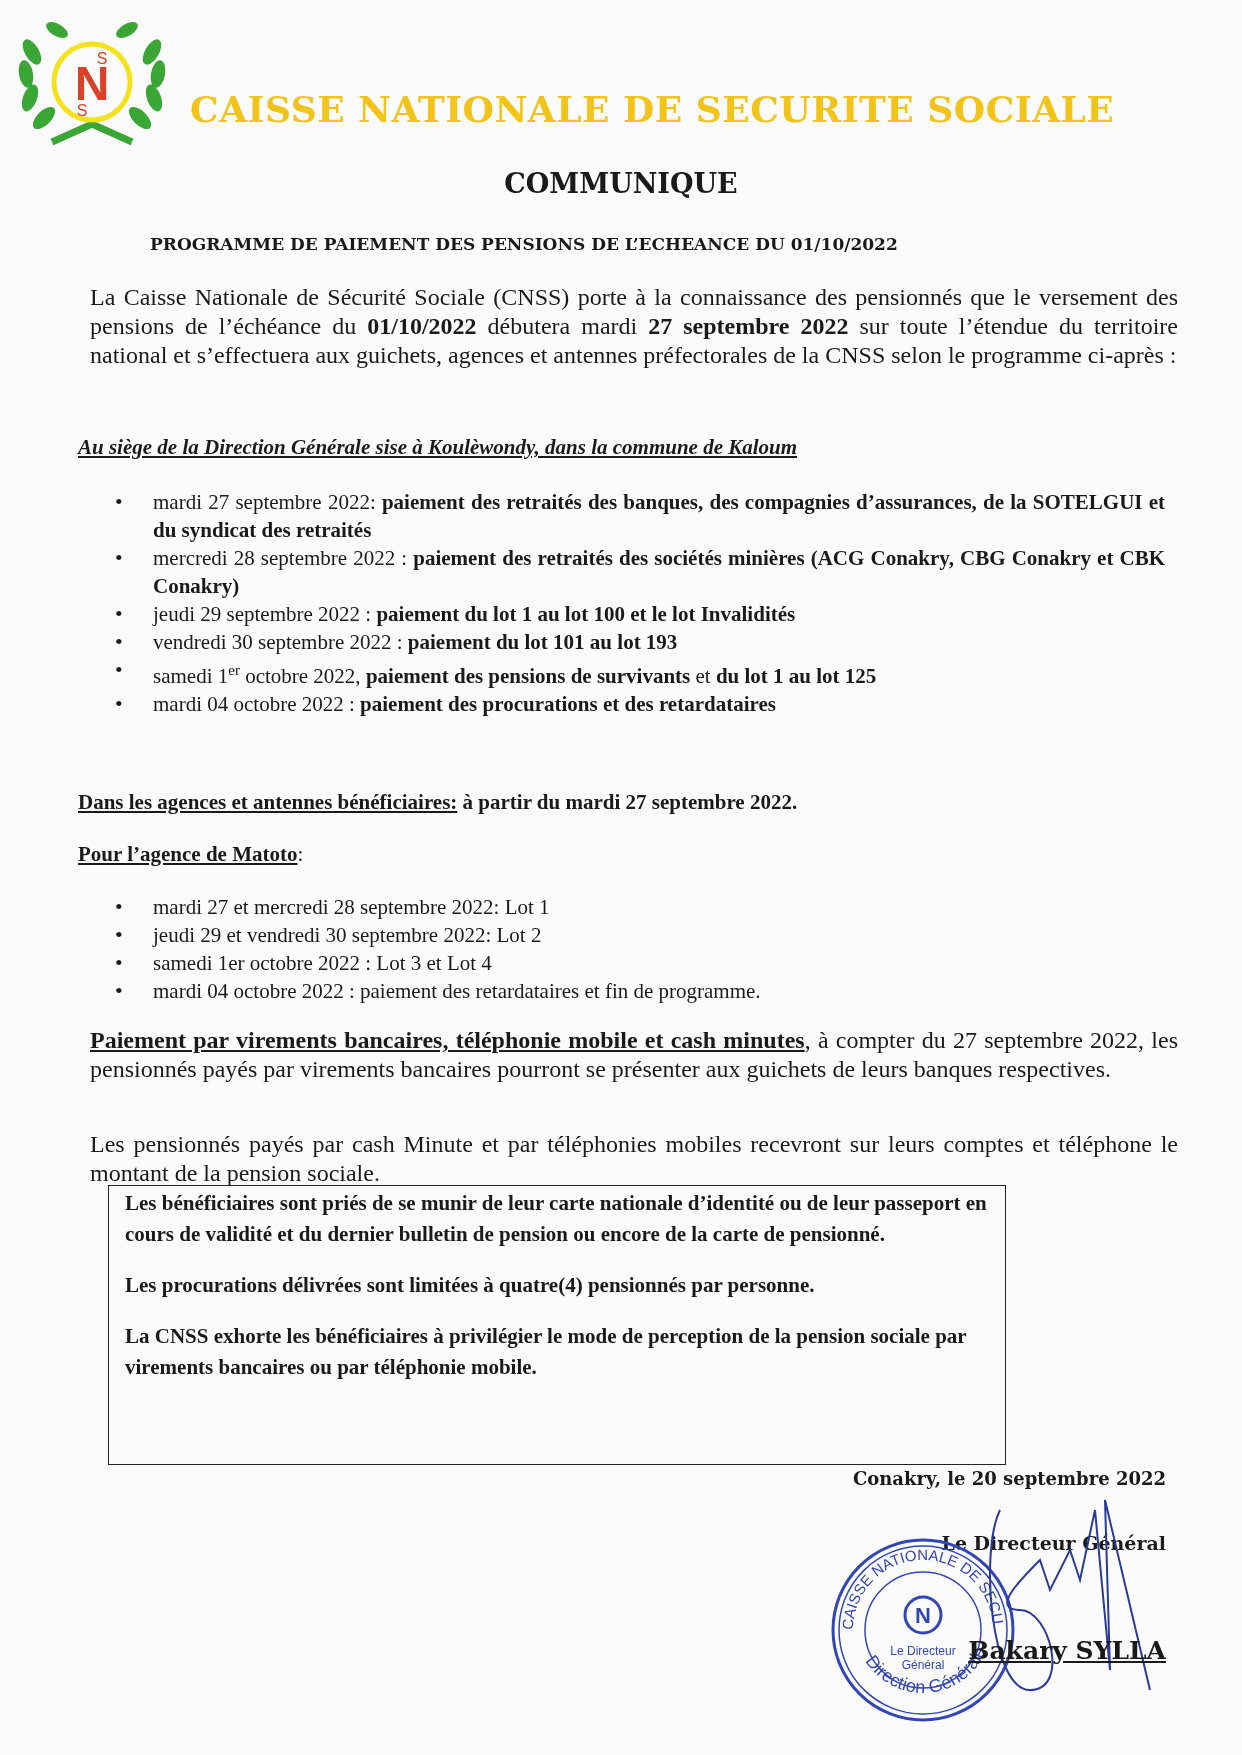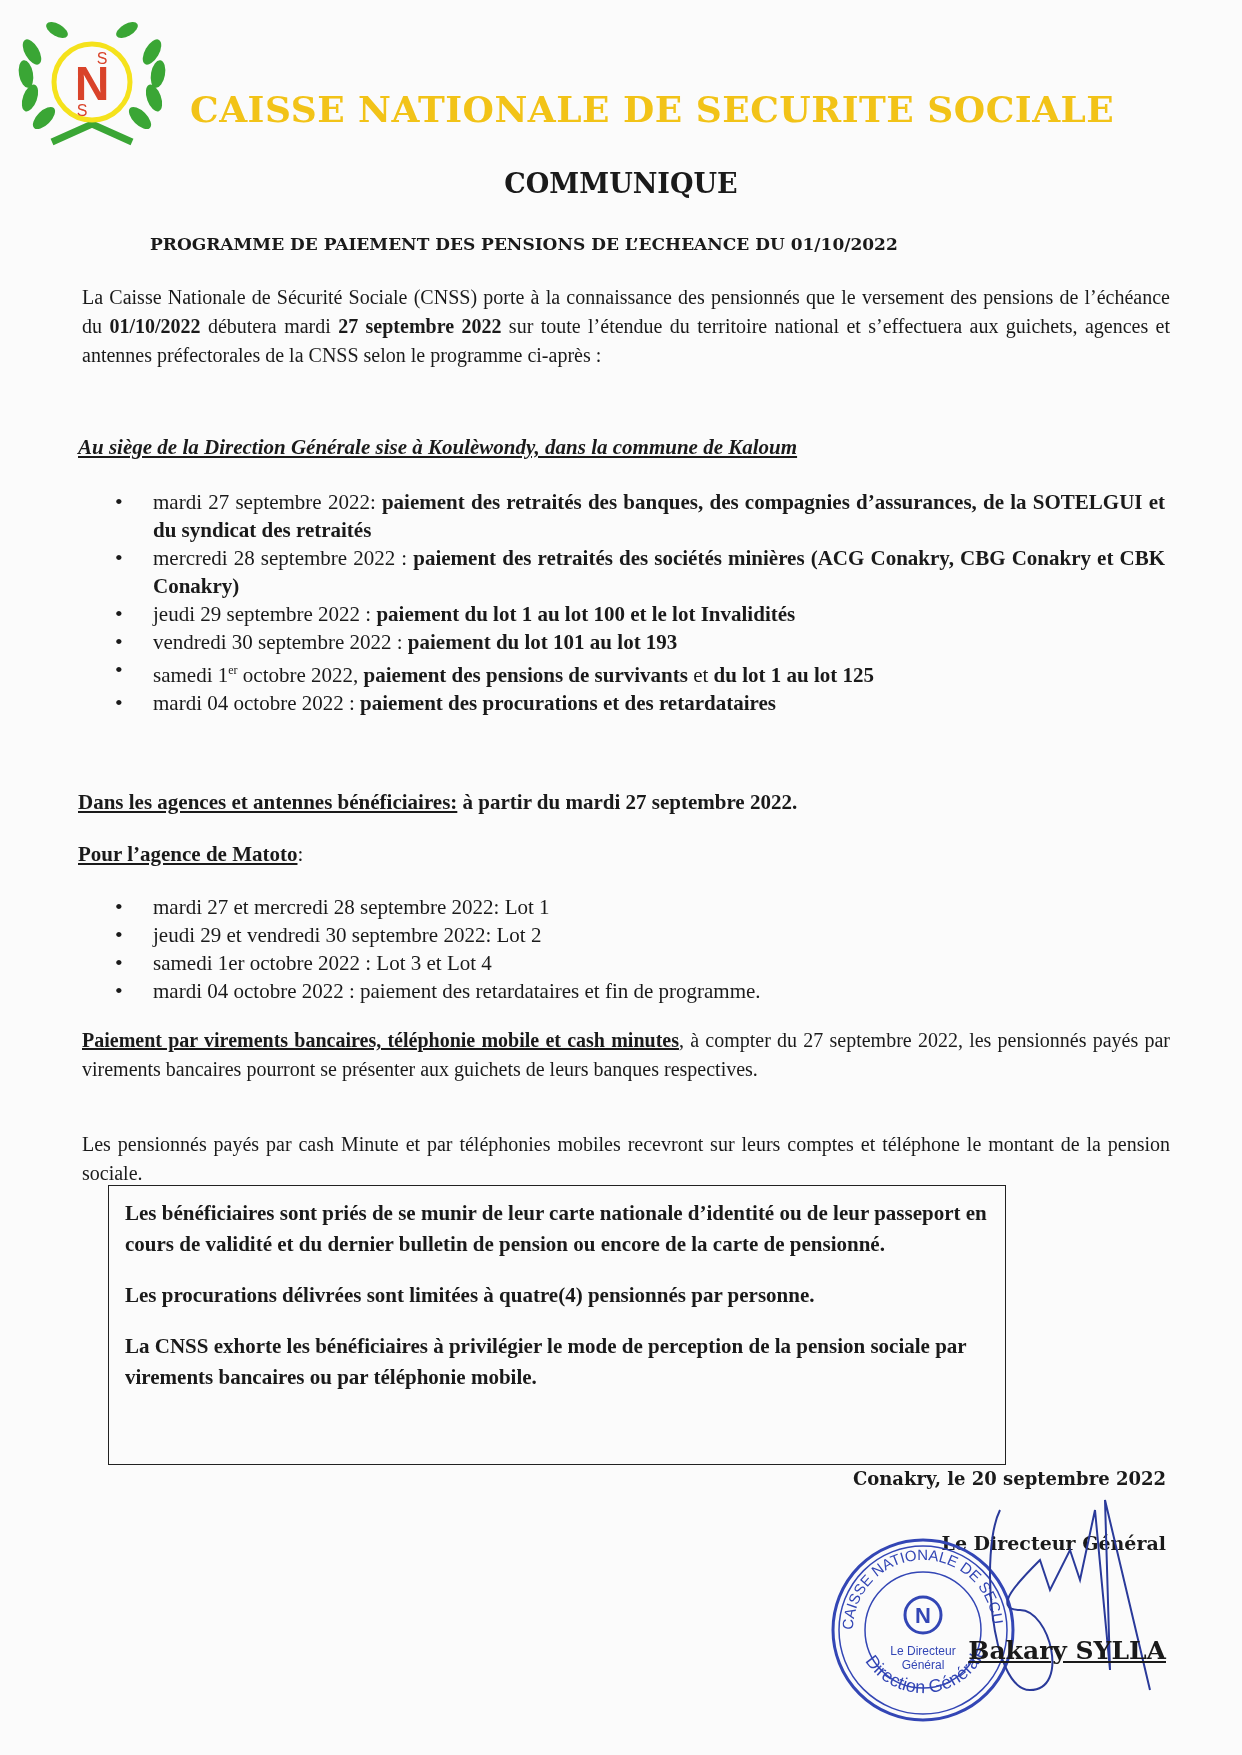--- a/index.html
+++ b/index.html
@@ -1,28 +1,28 @@
 <!DOCTYPE html>
 <html><head>
 <meta charset="utf-8">
 <style>
   html,body{margin:0;padding:0;background:#fbfbfb;}
   body{width:1242px;height:1755px;position:relative;overflow:hidden;font-family:"Liberation Serif","DejaVu Serif",serif;color:#1a1a1a;}
   .logo{position:absolute;left:12px;top:12px;width:160px;height:140px;}
   .org-name{position:absolute;left:190px;top:88px;font-family:"DejaVu Serif",serif;font-weight:bold;font-size:36px;color:#f2c318;letter-spacing:0.5px;white-space:nowrap;}
   .title{position:absolute;left:0;width:1242px;top:168px;text-align:center;font-family:"DejaVu Serif",serif;font-weight:bold;font-size:27px;}
   .subtitle{position:absolute;left:150px;top:234px;font-family:"DejaVu Serif",serif;font-weight:bold;font-size:17px;white-space:nowrap;}
-  .para{position:absolute;left:82px;width:1088px;font-size:20px;line-height:29px;text-align:justify;}
+  .para{position:absolute;left:90px;width:1088px;font-size:24px;line-height:29px;text-align:justify;}
   .heading{position:absolute;left:78px;font-weight:bold;font-size:21px;white-space:nowrap;}
   .u{text-decoration:underline;}
   ul.bul{position:absolute;left:115px;width:1050px;margin:0;padding:0;list-style:none;font-size:21px;line-height:28px;}
   ul.bul li{position:relative;padding-left:38px;text-align:justify;}
   ul.bul li:before{content:"\2022";position:absolute;left:0;top:0;font-size:22px;}
   b{font-weight:bold;}
-  .box{position:absolute;left:108px;top:1185px;width:898px;height:280px;border:1.5px solid #222;box-sizing:border-box;padding:12px 16px;font-weight:bold;font-size:21px;line-height:31px;}
+  .box{position:absolute;left:108px;top:1185px;width:898px;height:280px;border:1.5px solid #222;box-sizing:border-box;padding:2px 16px;font-weight:bold;font-size:21px;line-height:31px;}
   .box p{margin:0 0 20px 0;}
   .date{position:absolute;right:76px;top:1468px;font-family:"DejaVu Serif",serif;font-weight:bold;font-size:18px;}
   .signer-title{position:absolute;right:76px;top:1532px;font-family:"DejaVu Serif",serif;font-weight:bold;font-size:19px;}
   .signer-name{position:absolute;right:76px;top:1636px;font-family:"DejaVu Serif",serif;font-weight:bold;font-size:25px;text-decoration:underline;}
   .stamp{position:absolute;left:828px;top:1535px;width:190px;height:190px;}
   .signature{position:absolute;left:960px;top:1490px;width:240px;height:240px;}
 </style>
 </head>
 <body>
 
@@ -52,21 +52,21 @@
 
 <div class="para" style="top:283px;"><span>La Caisse Nationale de Sécurité Sociale (CNSS) porte à la connaissance des pensionnés que le versement des pensions de l’échéance du </span><b>01/10/2022</b><span> débutera mardi </span><b>27 septembre 2022</b><span> sur toute l’étendue du territoire national et s’effectuera aux guichets, agences et antennes préfectorales de la CNSS selon le programme ci-après :</span></div>
 
 <div class="heading u" style="top:435px;font-style:italic;">Au siège de la Direction Générale sise à Koulèwondy, dans la commune de Kaloum</div>
 
 <ul class="bul" style="top:488px;">
   <li><span>mardi 27 septembre 2022: </span><b>paiement des retraités des banques, des compagnies d’assurances, de la SOTELGUI et du syndicat des retraités</b></li>
   <li><span>mercredi 28 septembre 2022 : </span><b>paiement des retraités des sociétés minières (ACG Conakry, CBG Conakry et CBK Conakry)</b></li>
   <li><span>jeudi 29 septembre 2022 : </span><b>paiement du lot 1 au lot 100 et le lot Invalidités</b></li>
   <li><span>vendredi 30 septembre 2022 : </span><b>paiement du lot 101 au lot 193</b></li>
-  <li><span>samedi 1</span><sup style="font-size:12px">er</sup><span> octobre 2022, </span><b>paiement des pensions de survivants</b><span> et </span><b>du lot 1 au lot 125</b></li>
+  <li><span>samedi 1</span><sup style="font-size:15px">er</sup><span> octobre 2022, </span><b>paiement des pensions de survivants</b><span> et </span><b>du lot 1 au lot 125</b></li>
   <li><span>mardi 04 octobre 2022 : </span><b>paiement des procurations et des retardataires</b></li>
 </ul>
 
 <div class="heading" style="top:790px;"><span class="u">Dans les agences et antennes bénéficiaires:</span><span> à partir du mardi 27 septembre 2022.</span></div>
 
 <div class="heading" style="top:842px;"><span class="u">Pour l’agence de Matoto</span><span style="font-weight:normal">:</span></div>
 
 <ul class="bul" style="top:893px;">
   <li>mardi 27 et mercredi 28 septembre 2022: Lot 1</li>
   <li>jeudi 29 et vendredi 30 septembre 2022: Lot 2</li>

